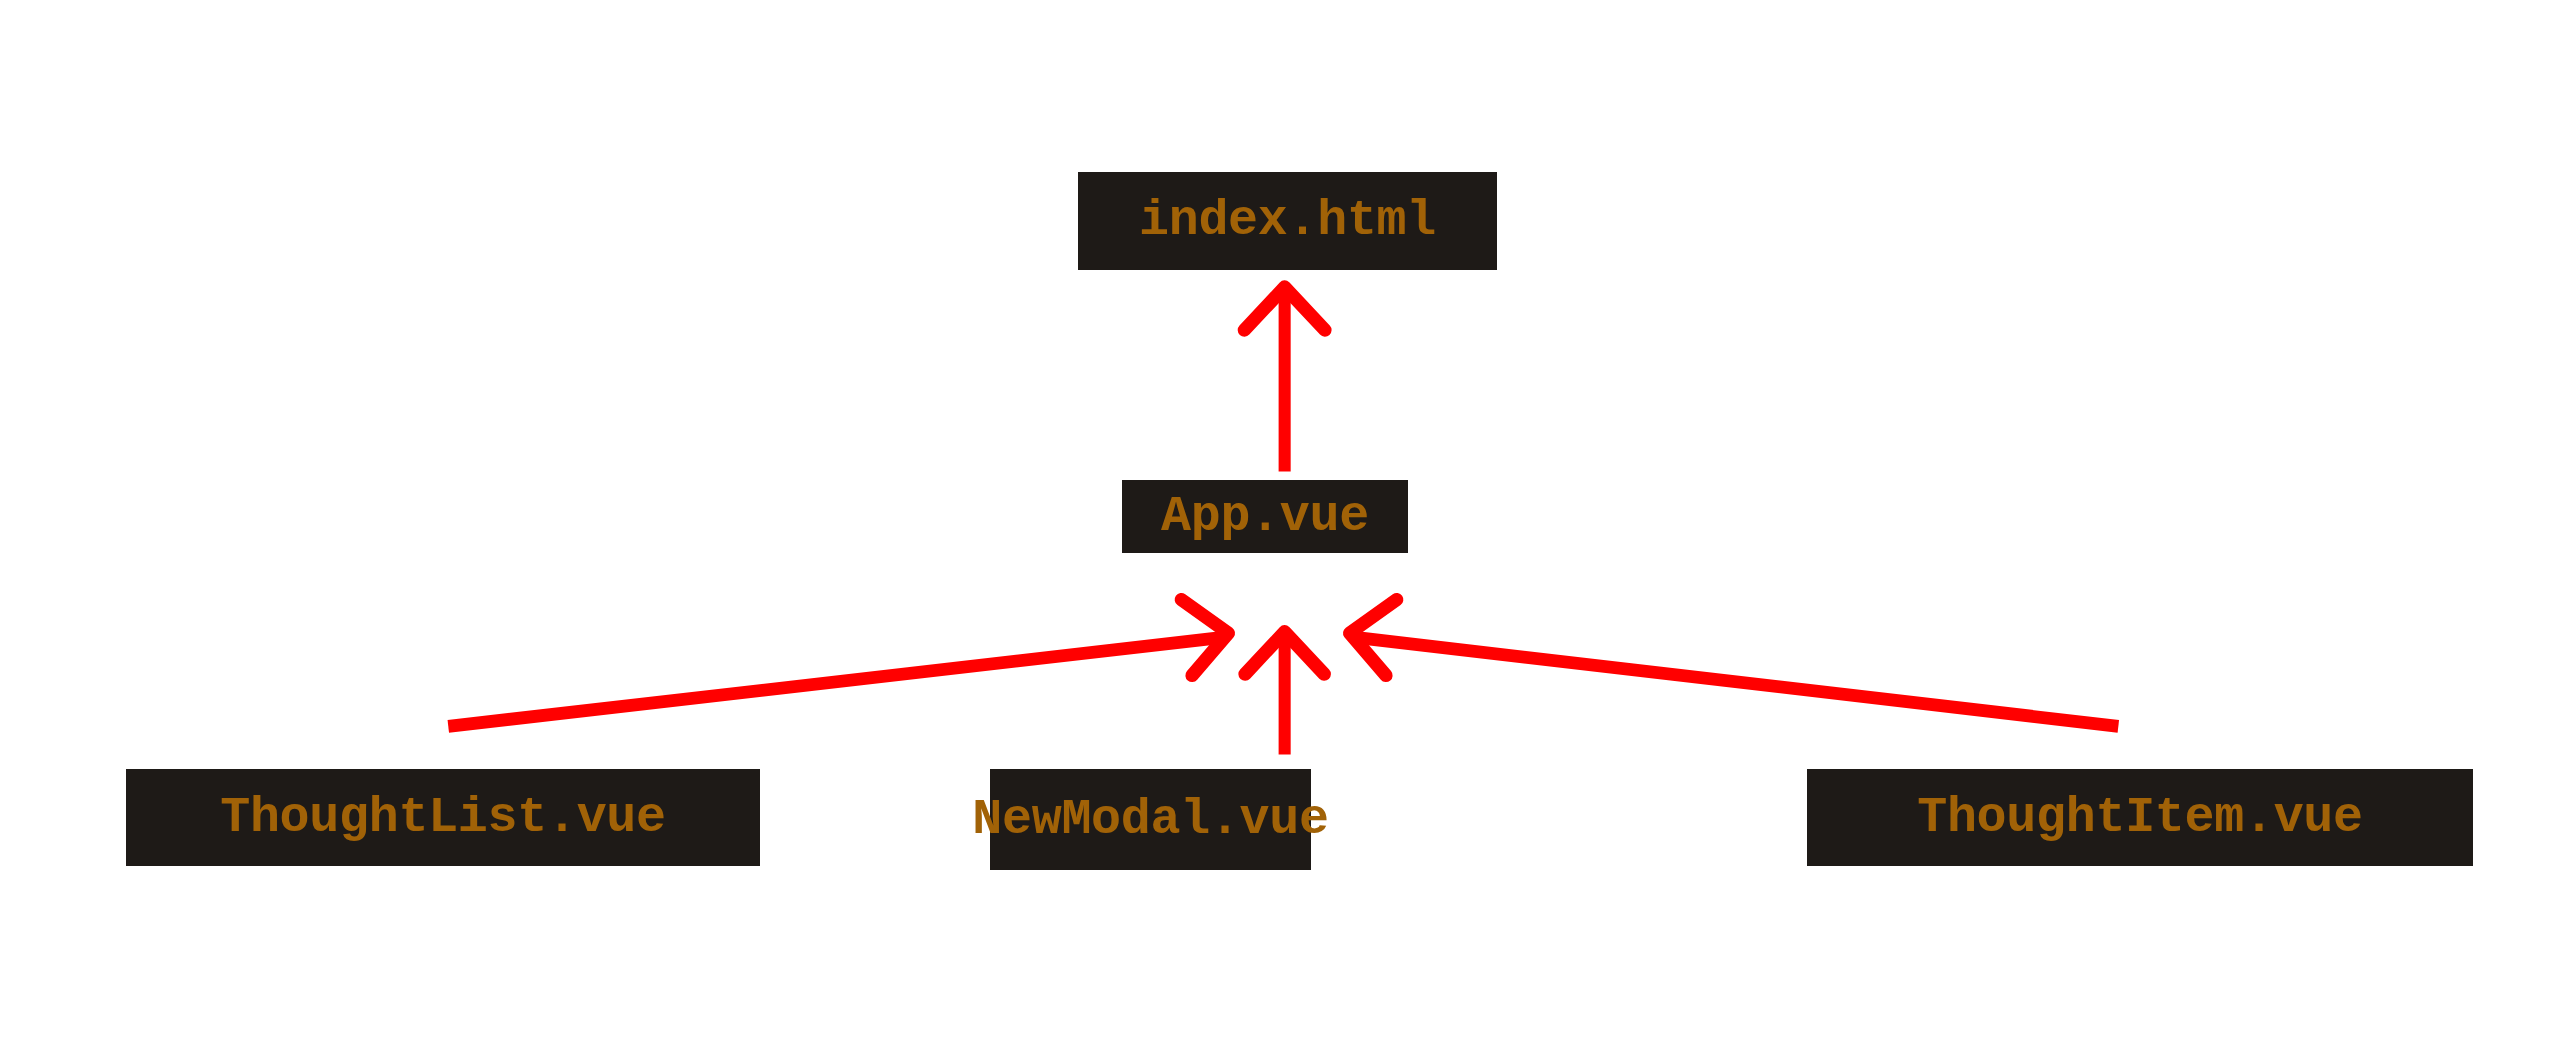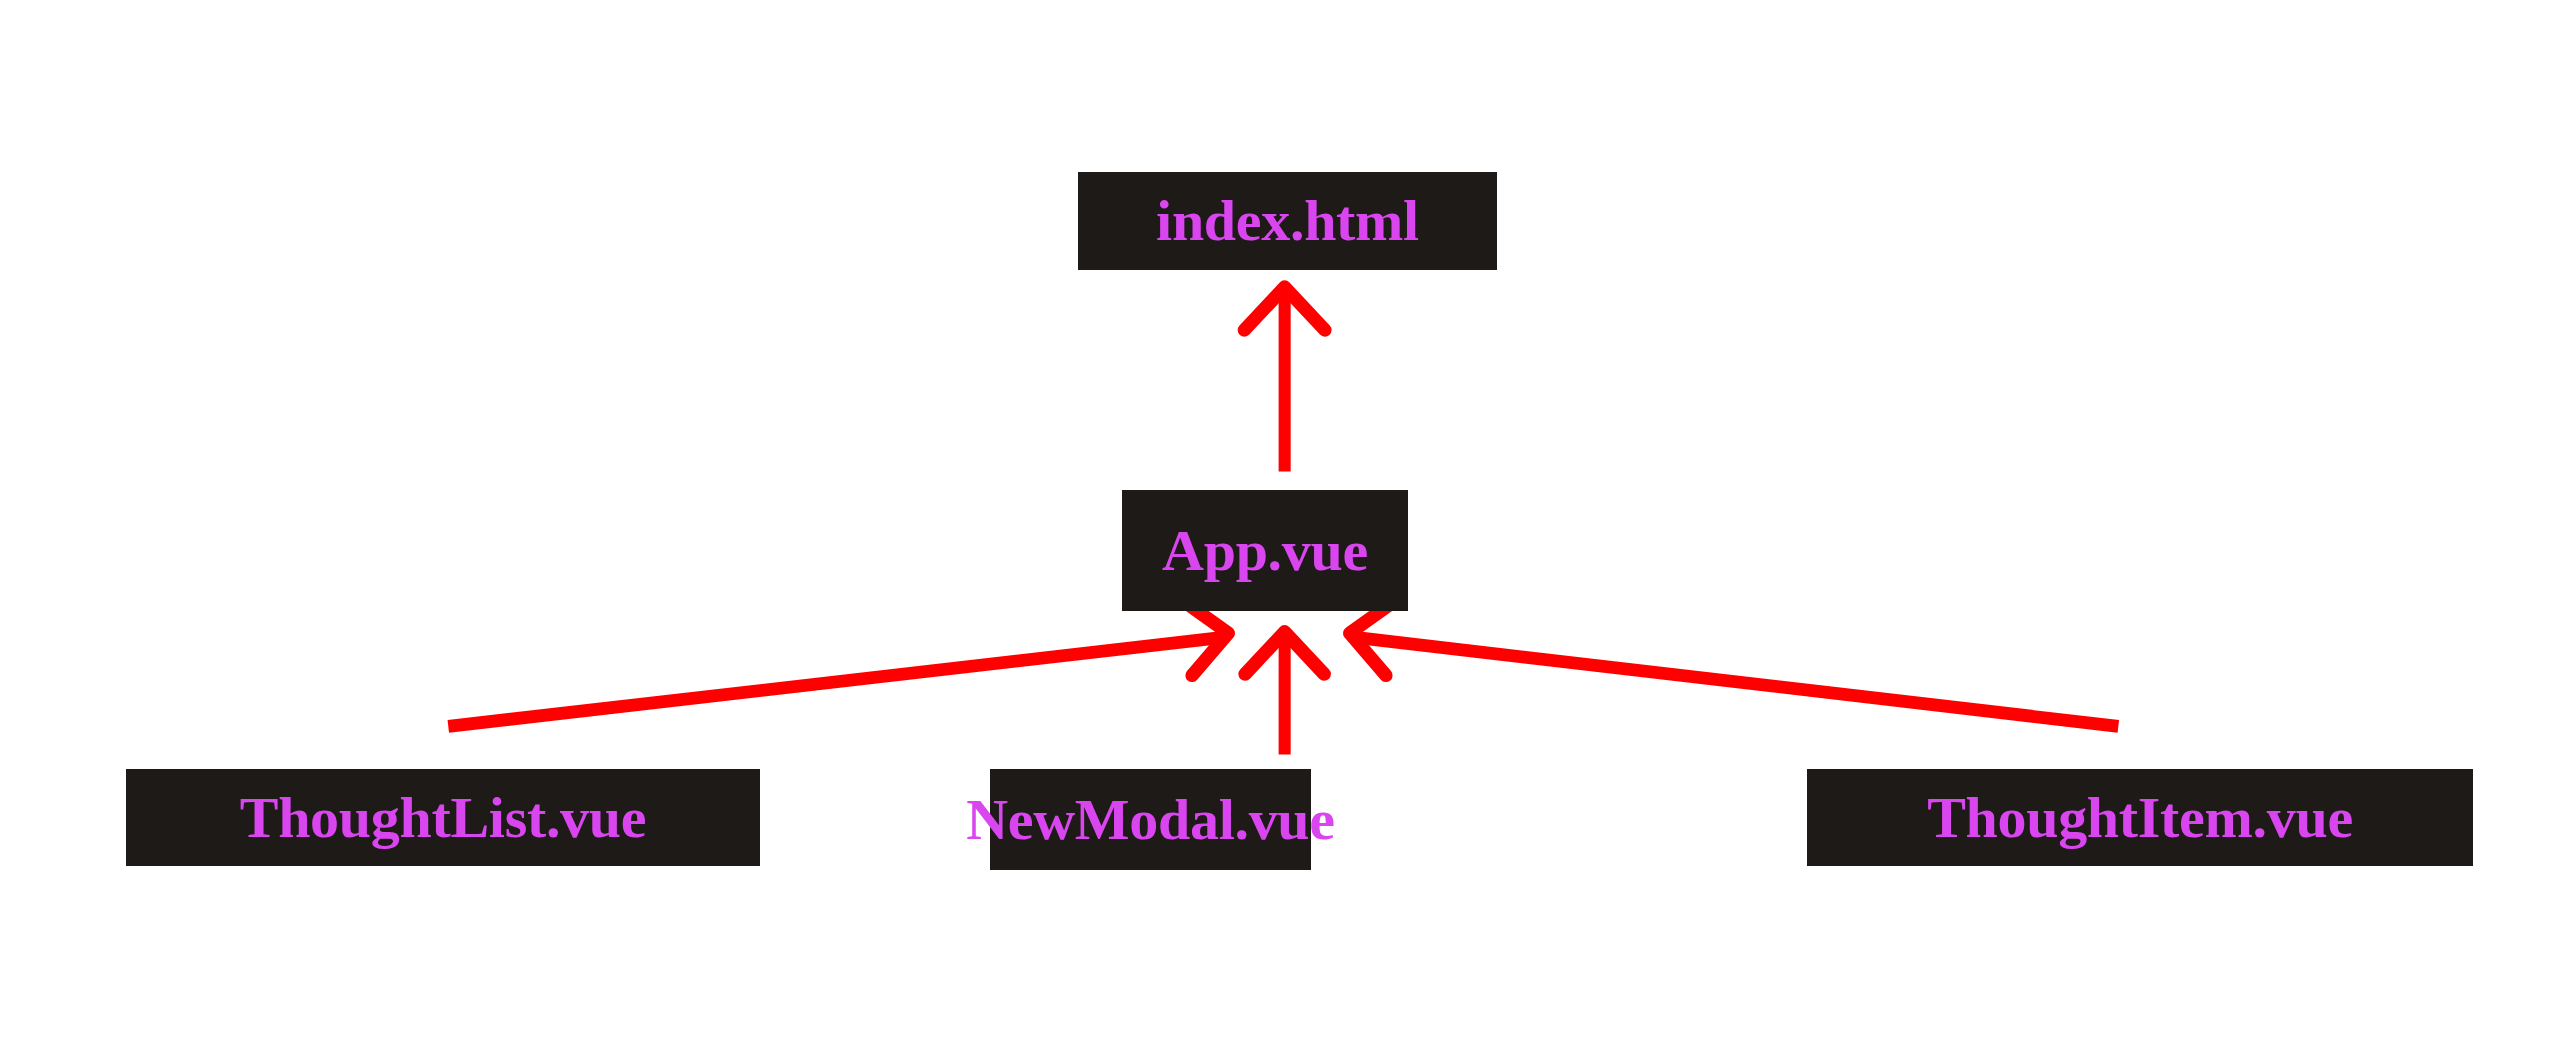--- a/index.html
+++ b/index.html
@@ -30,31 +30,31 @@
     position: absolute;
     display: flex;
     align-items: center;
     justify-content: center;
     background: #1e1a17;
     box-sizing: border-box;
     padding: 0 31px;
     z-index: 2;
   }
   .node-label {
-    color: #d946ef;
-    font-family: Liberation Serif, serif;
+    color: #a16207;
+    font-family: Liberation Mono, monospace;
     font-weight: bold;
-    font-size: 58px;
+    font-size: 50px;
     line-height: 1;
     letter-spacing: -0.3px;
     white-space: nowrap;
   }
   
   #node-index-html   { left: 1078px; top: 172px;  width: 419px; height: 98px; }
-  #node-app-vue      { left: 1122px; top: 490px;  width: 286px; height: 121px; }
+  #node-app-vue      { left: 1122px; top: 480px;  width: 286px; height: 73px; }
   #node-thoughtlist  { left: 126px;  top: 769px; width: 634px; height: 97px; }
   #node-newmodal     { left: 990px; top: 769px; width: 321px; height: 101px; }
   #node-thoughtitem  { left: 1767px; top: 769px; width: 666px; height: 97px; margin-left: 40px; }
 </style>
 </head>
 <body>
 
 <div id="diagram-canvas">
 
   <svg id="arrow-layer" viewBox="0 0 3840 1570" width="2576" height="1053" xmlns="http://www.w3.org/2000/svg">

